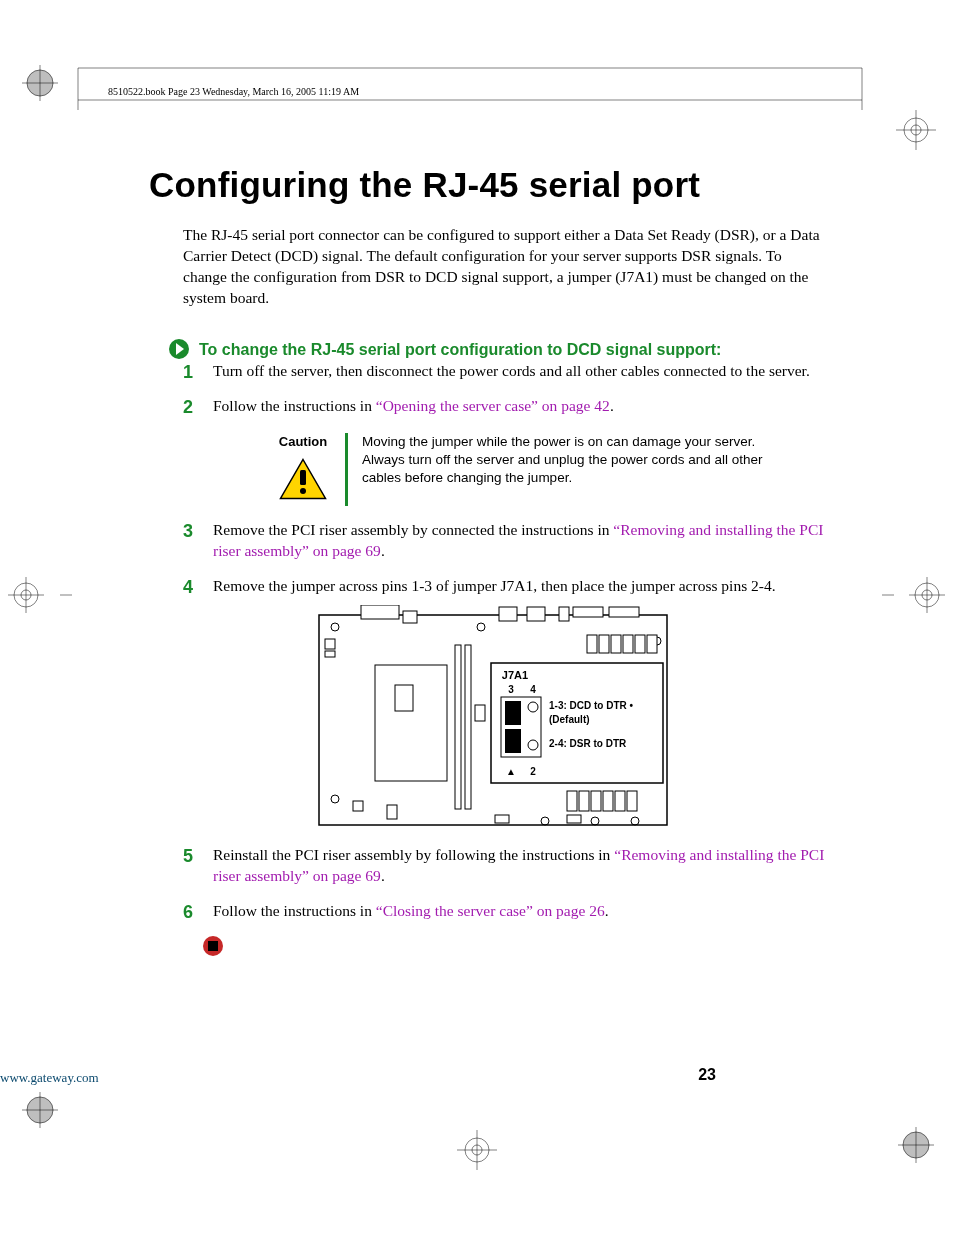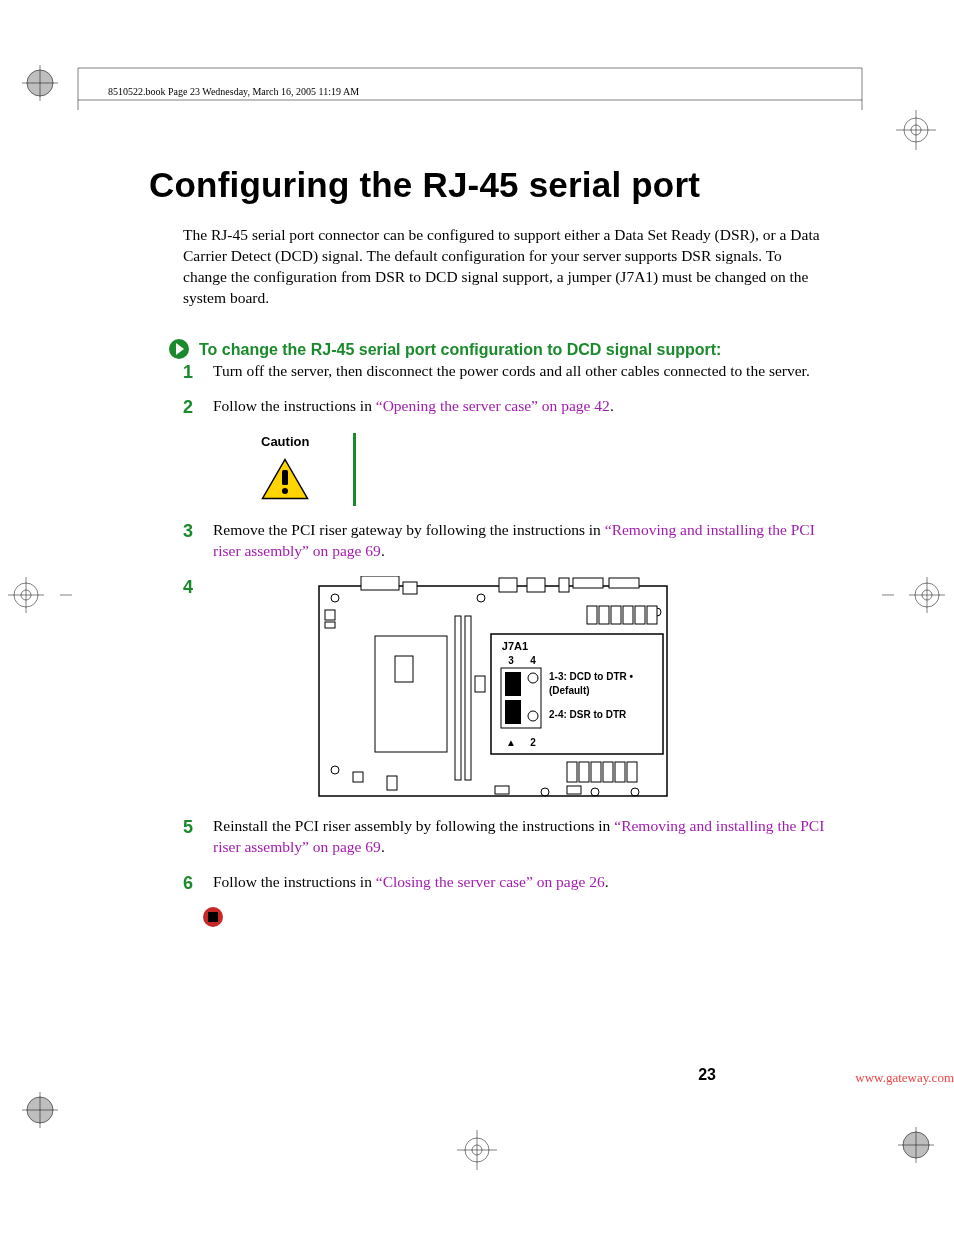--- a/index.html
+++ b/index.html
@@ -104,21 +104,22 @@
   .xref { color: #a21caf; font-family: Liberation Serif, serif; }
   .caution-block {
     display: flex;
     align-items: flex-start;
     margin: 16px 0 10px 48px;
     border-left: 3px solid #1a8a2c;
     padding-left: 0;
   }
   .caution-left {
     width: 84px;
-    padding-right: 8px;
+    text-align: center;
+    padding-right: 0;
   }
   .caution-label {
     font-family: Arial, Helvetica, sans-serif;
     font-weight: 700;
     font-size: 13px;
     margin-bottom: 8px;
   }
   .warning-triangle {
     width: 48px; height: 42px;
   }
@@ -154,24 +155,24 @@
     position: absolute;
     left: 5px; top: 5px;
     width: 10px; height: 10px;
     background: #000;
   }
   .footer {
     position: absolute;
     left: 0;
     width: 954px;
     top: 1070px;
-    text-align: right;
+    text-align: left;
     font-family: Georgia, serif;
     font-size: 13px;
-    color: #ef4444;
+    color: #0c4a6e;
   }
   .page-number {
     position: absolute;
     right: 118px;
     top: 1066px;
     font-family: Liberation Sans, sans-serif;
     font-weight: 900;
     font-size: 16px;
     color: #000;
   }
@@ -269,28 +270,30 @@
         <div class="caution-block">
           <div class="caution-left">
             <div class="caution-label">Caution</div>
             <svg class="warning-triangle" viewBox="0 0 64 56">
               <path d="M32 2 L62 54 L2 54 Z" fill="#ffd400" stroke="#000" stroke-width="2"></path>
               <rect x="28" y="16" width="8" height="20" fill="#000" rx="2"></rect>
               <circle cx="32" cy="44" r="4" fill="#000"></circle>
             </svg>
           </div>
           <div class="caution-sep"></div>
+          <div class="caution-text">Moving the jumper while the power is on can damage your server. Always turn off the server and unplug the power cords and all other cables before changing the jumper.</div>
         </div>
       </li>
 
       <li>
-        <span>Remove the PCI riser gateway by following the instructions in </span><span class="xref">“Removing and installing the PCI riser assembly” on page 69</span><span>.</span>
-      </li>
-
-      <li>
+        <span>Remove the PCI riser assembly by connected the instructions in </span><span class="xref">“Removing and installing the PCI riser assembly” on page 69</span><span>.</span>
+      </li>
+
+      <li>
+        <span>Remove the jumper across pins 1-3 of jumper J7A1, then place the jumper across pins 2-4.</span>
 
         <div class="diagram-holder">
           <svg width="360" height="224" viewBox="0 0 360 224">
 
             <rect x="6" y="10" width="348" height="210" fill="#fff" stroke="#000" stroke-width="1.5"></rect>
 
             <rect x="48" y="0" width="38" height="14" fill="#fff" stroke="#000"></rect>
             <rect x="90" y="6" width="14" height="12" fill="#fff" stroke="#000"></rect>
             <rect x="186" y="2" width="18" height="14" fill="#fff" stroke="#000"></rect>
             <rect x="214" y="2" width="18" height="14" fill="#fff" stroke="#000"></rect>

